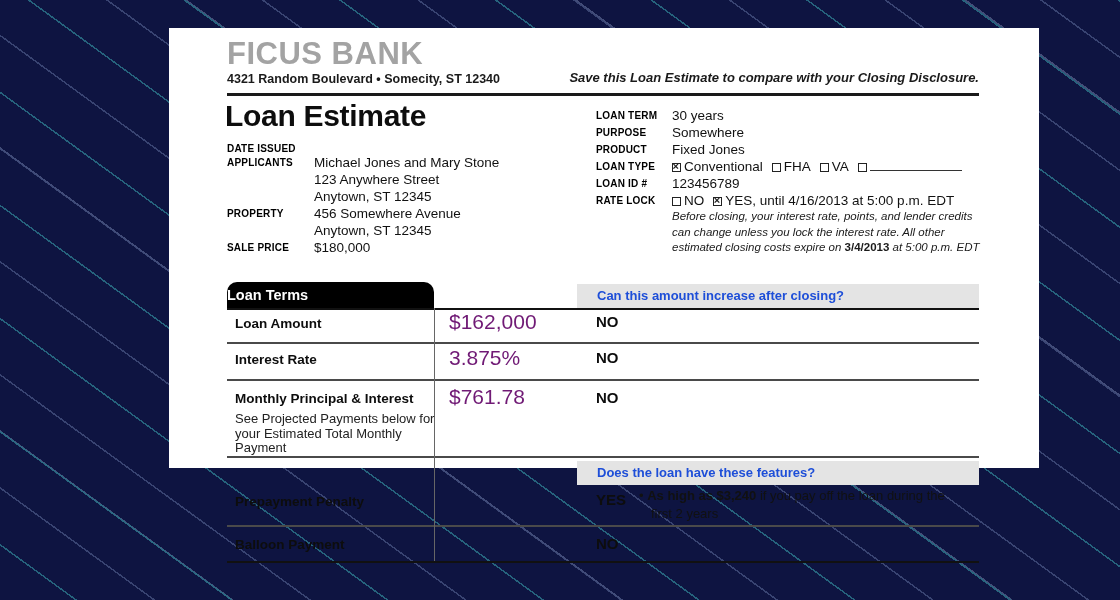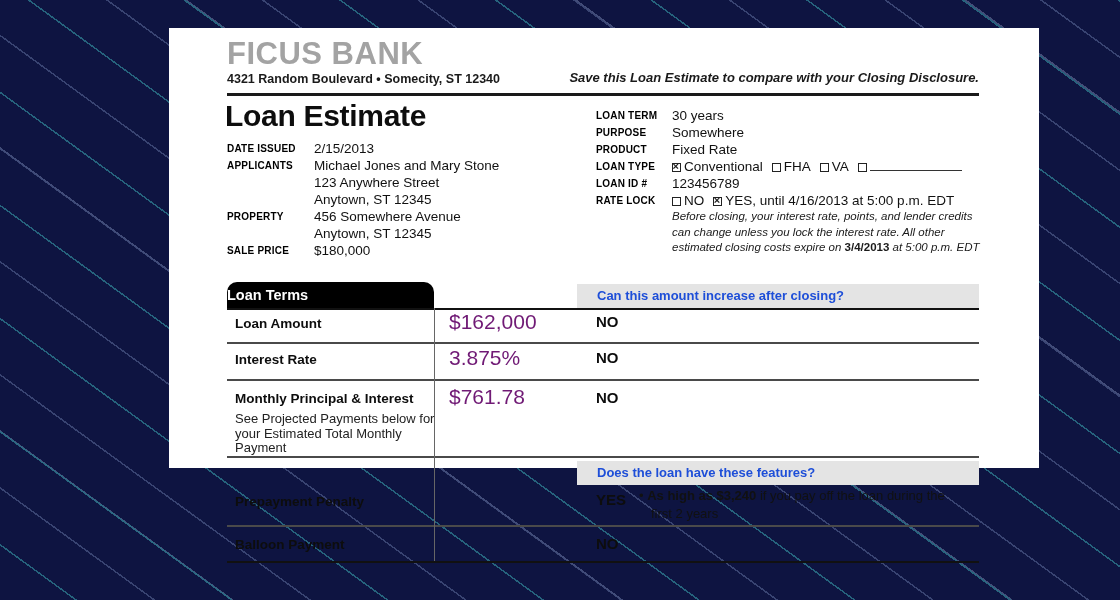--- a/index.html
+++ b/index.html
@@ -85,23 +85,20 @@
 
   <div class="abs bank-name">FICUS BANK</div>
   <div class="abs bank-address">4321 Random Boulevard  •  Somecity, ST 12340</div>
   <div class="abs save-note">Save this Loan Estimate to compare with your Closing Disclosure.</div>
   <div class="abs top-rule"></div>
   <div class="abs doc-title">Loan Estimate</div>
 
   <div class="abs details-left">
     <div class="ditem">
       <div class="dlabel">DATE ISSUED</div>
-      <div class="dlines">
-          <div>2/15/2013</div>
-        </div>
     </div>
     <div class="ditem">
       <div class="dlabel">APPLICANTS</div>
       <div class="dlines">
         <div>Michael Jones and Mary Stone</div>
         <div>123 Anywhere Street</div>
         <div>Anytown, ST 12345</div>
       </div>
     </div>
     <div class="ditem">
@@ -128,21 +125,21 @@
     </div>
     <div class="ditem">
       <div class="dlabel">PURPOSE</div>
       <div class="dlines">
           <div>Somewhere</div>
         </div>
     </div>
     <div class="ditem">
       <div class="dlabel">PRODUCT</div>
       <div class="dlines">
-          <div>Fixed Rate</div>
+          <div>Fixed Jones</div>
         </div>
     </div>
     <div class="ditem">
       <div class="dlabel">LOAN TYPE</div>
       <div class="dlines">
         <span class="opt"><span class="cb checked"></span><span>Conventional</span></span><span class="opt"><span class="cb unchecked"></span><span>FHA</span></span><span class="opt"><span class="cb unchecked"></span><span>VA</span></span><span class="opt"><span class="cb unchecked"></span><span></span><span class="blank-line"></span></span>
       </div>
     </div>
     <div class="ditem">
       <div class="dlabel">LOAN ID #</div>

